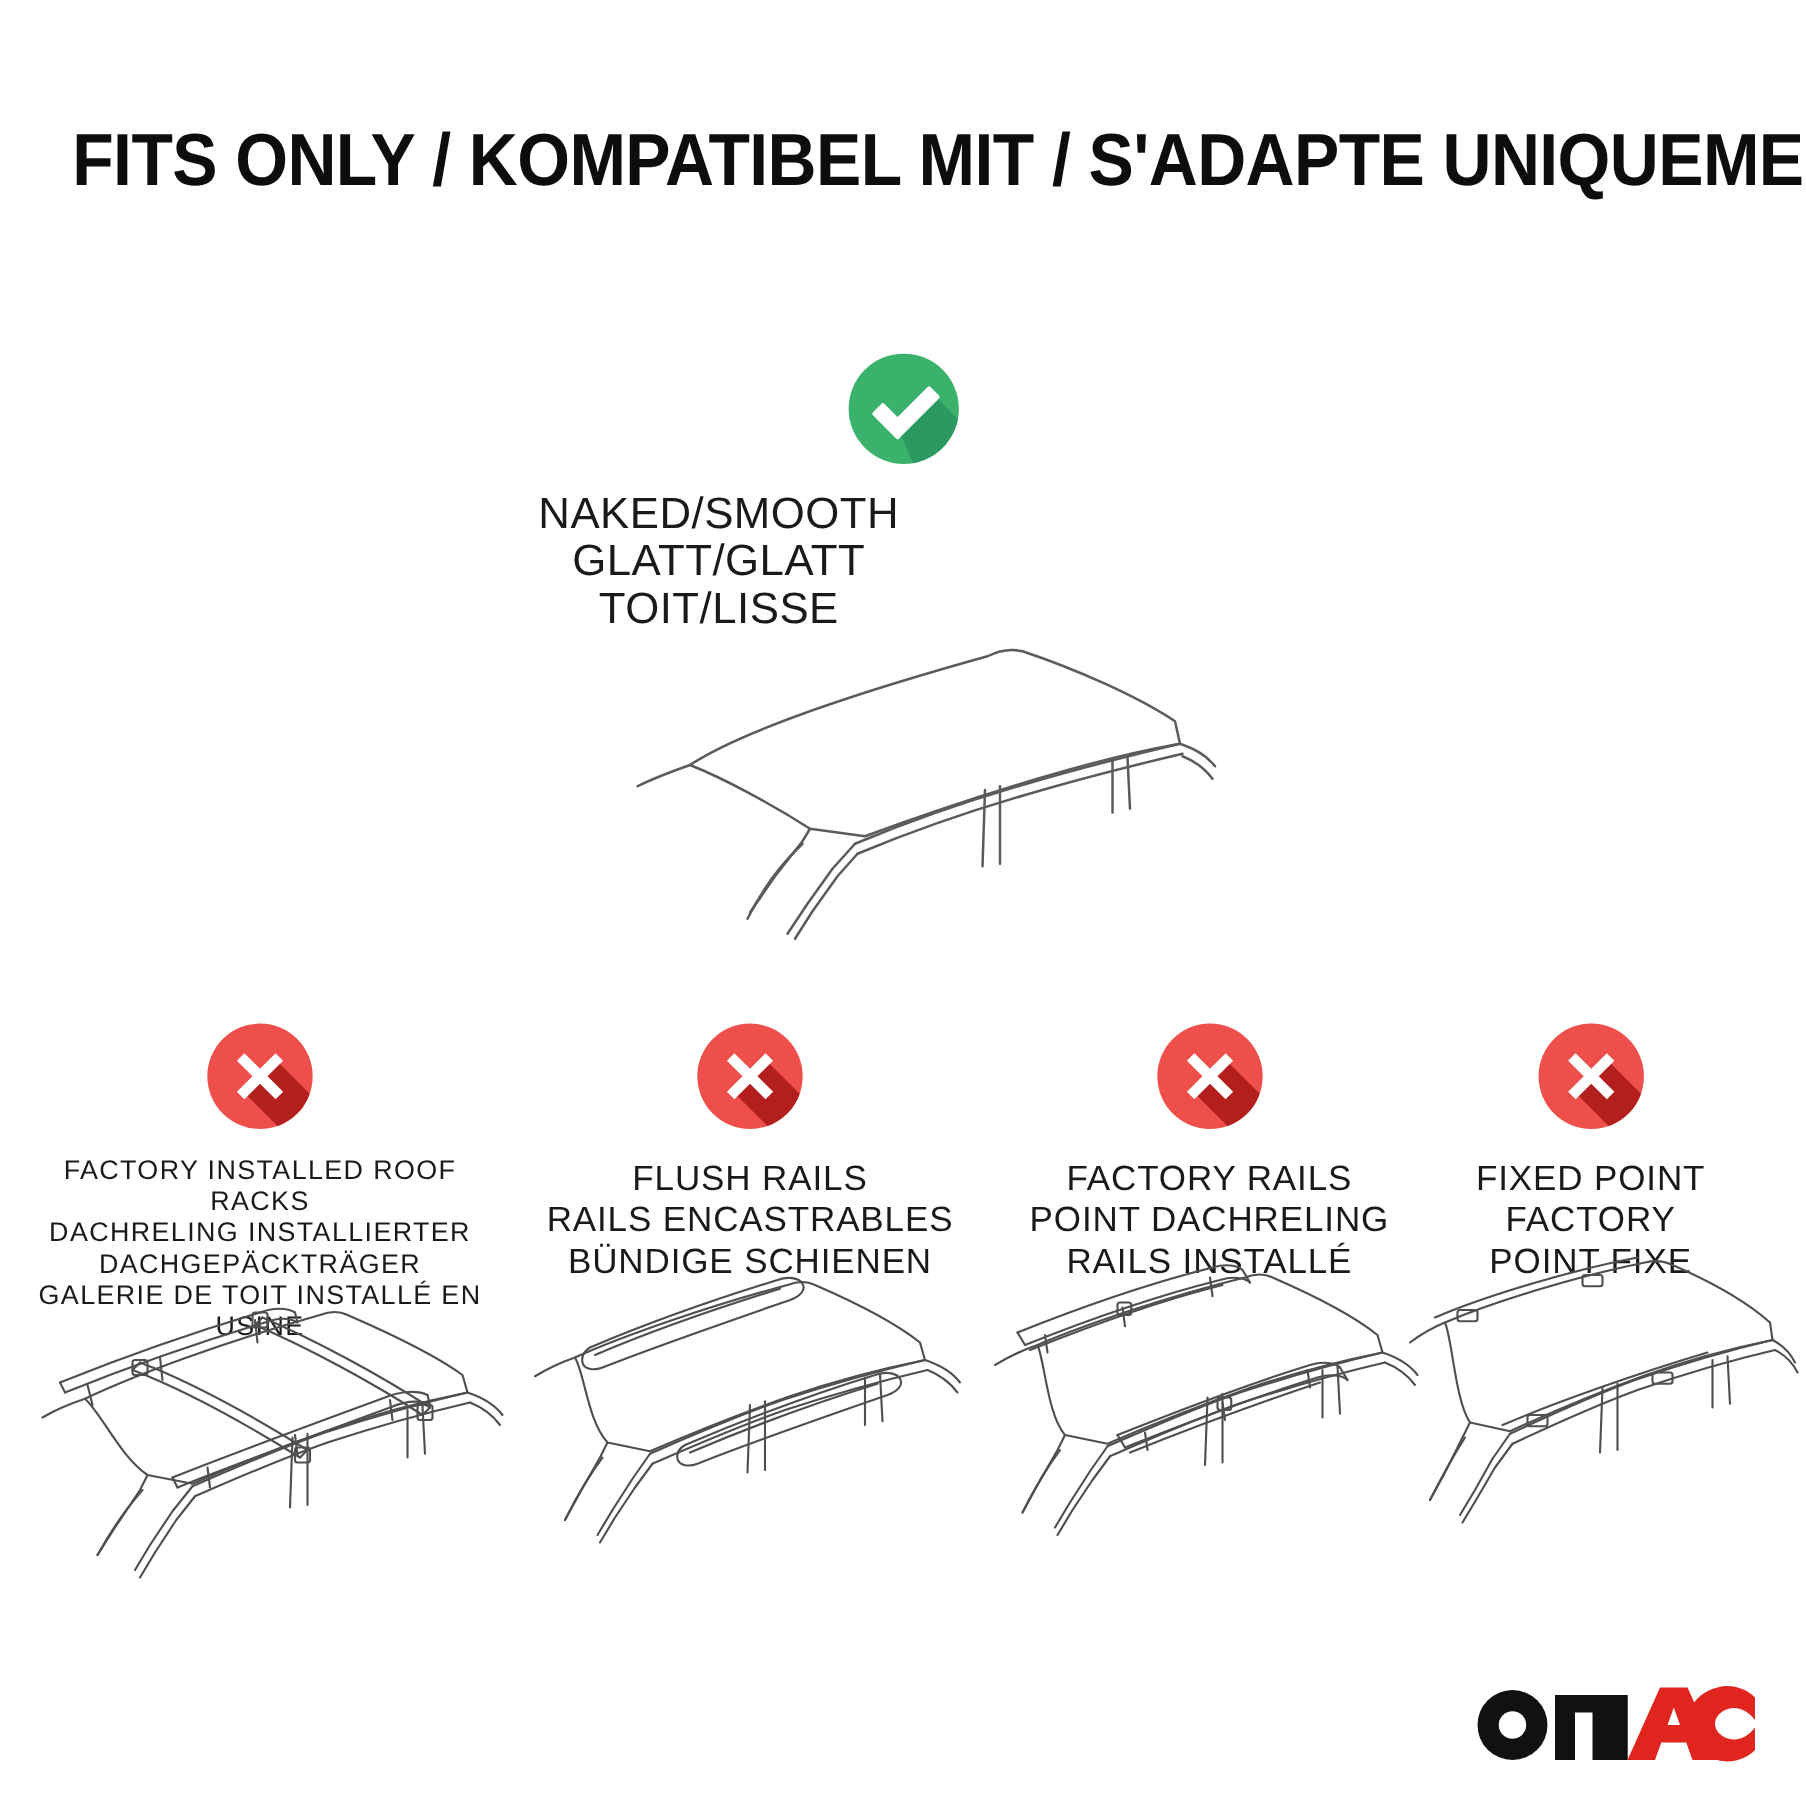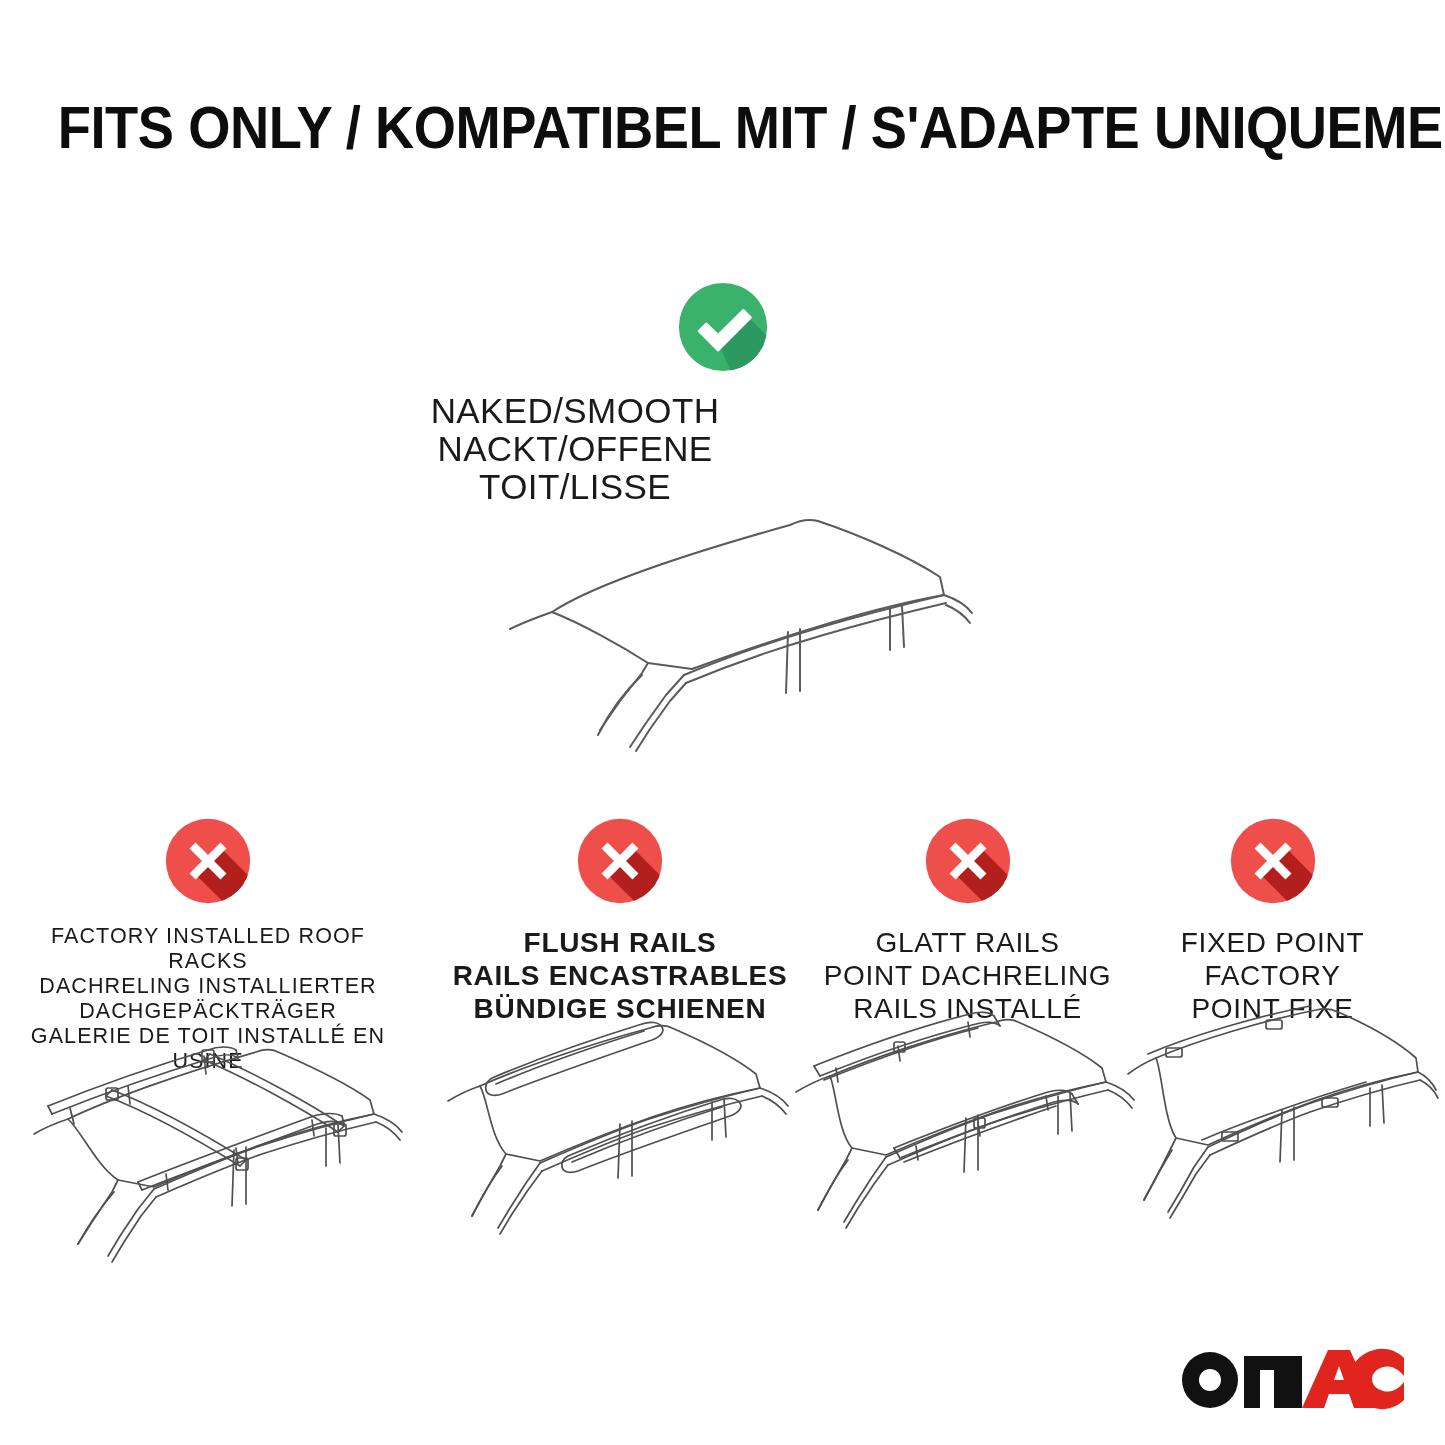--- a/index.html
+++ b/index.html
@@ -98,21 +98,21 @@
     letter-spacing: 1.1px;
   }
   .cap-big {
     font-size: 28px;
     line-height: 33px;
     letter-spacing: 0.7px;
   }
 
   
   .cell-0 { left: 8px;    width: 400px; }
-  .cell-1 { left: 440px;  width: 360px; font-weight: bold; }
+  .cell-1 { left: 420px;  width: 360px; }
   .cell-2 { left: 790px;  width: 355px; }
   .cell-3 { left: 1150px; width: 245px; }
 
   .cell-0 .caption { margin-top: 6px; }
   .cell-1 .caption { margin-top: 8px; }
   .cell-2 .caption { margin-top: 8px; }
   .cell-3 .caption { margin-top: 8px; }
 
   .cell-0 .art { top: 198px; }
   .cell-1 .art { top: 196px; }
@@ -148,21 +148,21 @@
       <circle cx="50" cy="50" r="49" fill="#3bb26c"></circle>
       <g clip-path="url(#okClip)">
         <path d="M38 52 L47 61 L73 34 L100 61 L100 100 L59 100 Z" fill="#2c9a60"></path>
       </g>
       <path d="M72.5 31.5 L44.5 59.5 L31.5 46.5 L23.5 54.5 L44.5 75.5 L80.5 39.5 Z" fill="#ffffff" stroke="#ffffff" stroke-width="3" stroke-linejoin="round"></path>
     </svg>
   </div>
 
   <div class="ok-caption">
     <div>NAKED/SMOOTH</div>
-    <div>NACKT/OFFENE</div>
+    <div>GLATT/GLATT</div>
     <div>TOIT/LISSE</div>
   </div>
 </div>
 
 <div class="hero-roof">
   <svg width="520" height="260" viewBox="0 0 520 260">
     <g fill="none" stroke="#5b5b5b" stroke-width="2" stroke-linejoin="round" stroke-linecap="round">
 
       <path d="M82 117 C 120 92, 205 62, 320 30 C 330 25, 340 24, 348 26
                C 390 40, 440 62, 470 82
@@ -347,21 +347,21 @@
         <circle cx="50" cy="50" r="49" fill="#ee4f4b"></circle>
         <g clip-path="url(#xc2)">
           <path d="M50 50 L65 35 L100 70 L100 100 L70 100 L35 65 Z" fill="#b31f1c"></path>
         </g>
         <path d="M35.5 28.5 L50 43 L64.5 28.5 L71.5 35.5 L57 50 L71.5 64.5
                  L64.5 71.5 L50 57 L35.5 71.5 L28.5 64.5 L43 50 L28.5 35.5 Z" fill="#ffffff"></path>
       </svg>
     </div>
 
     <div class="caption cap-big">
-      <div>GLATT RAILS</div>
+      <div>FACTORY RAILS</div>
       <div>POINT DACHRELING</div>
       <div>RAILS INSTALLÉ</div>
     </div>
 
     <div class="art">
       <svg width="355" height="230" viewBox="0 0 355 230">
         <g fill="none" stroke="#4f4f4f" stroke-width="1.7" stroke-linejoin="round" stroke-linecap="round">
           <path d="M40 62 C 80 45, 148 22, 206 8 C 214 5, 222 5, 228 8
                    C 258 21, 292 38, 312 54 L 316 68
                    C 286 74, 246 84, 208 97 C 168 111, 126 128, 96 141

